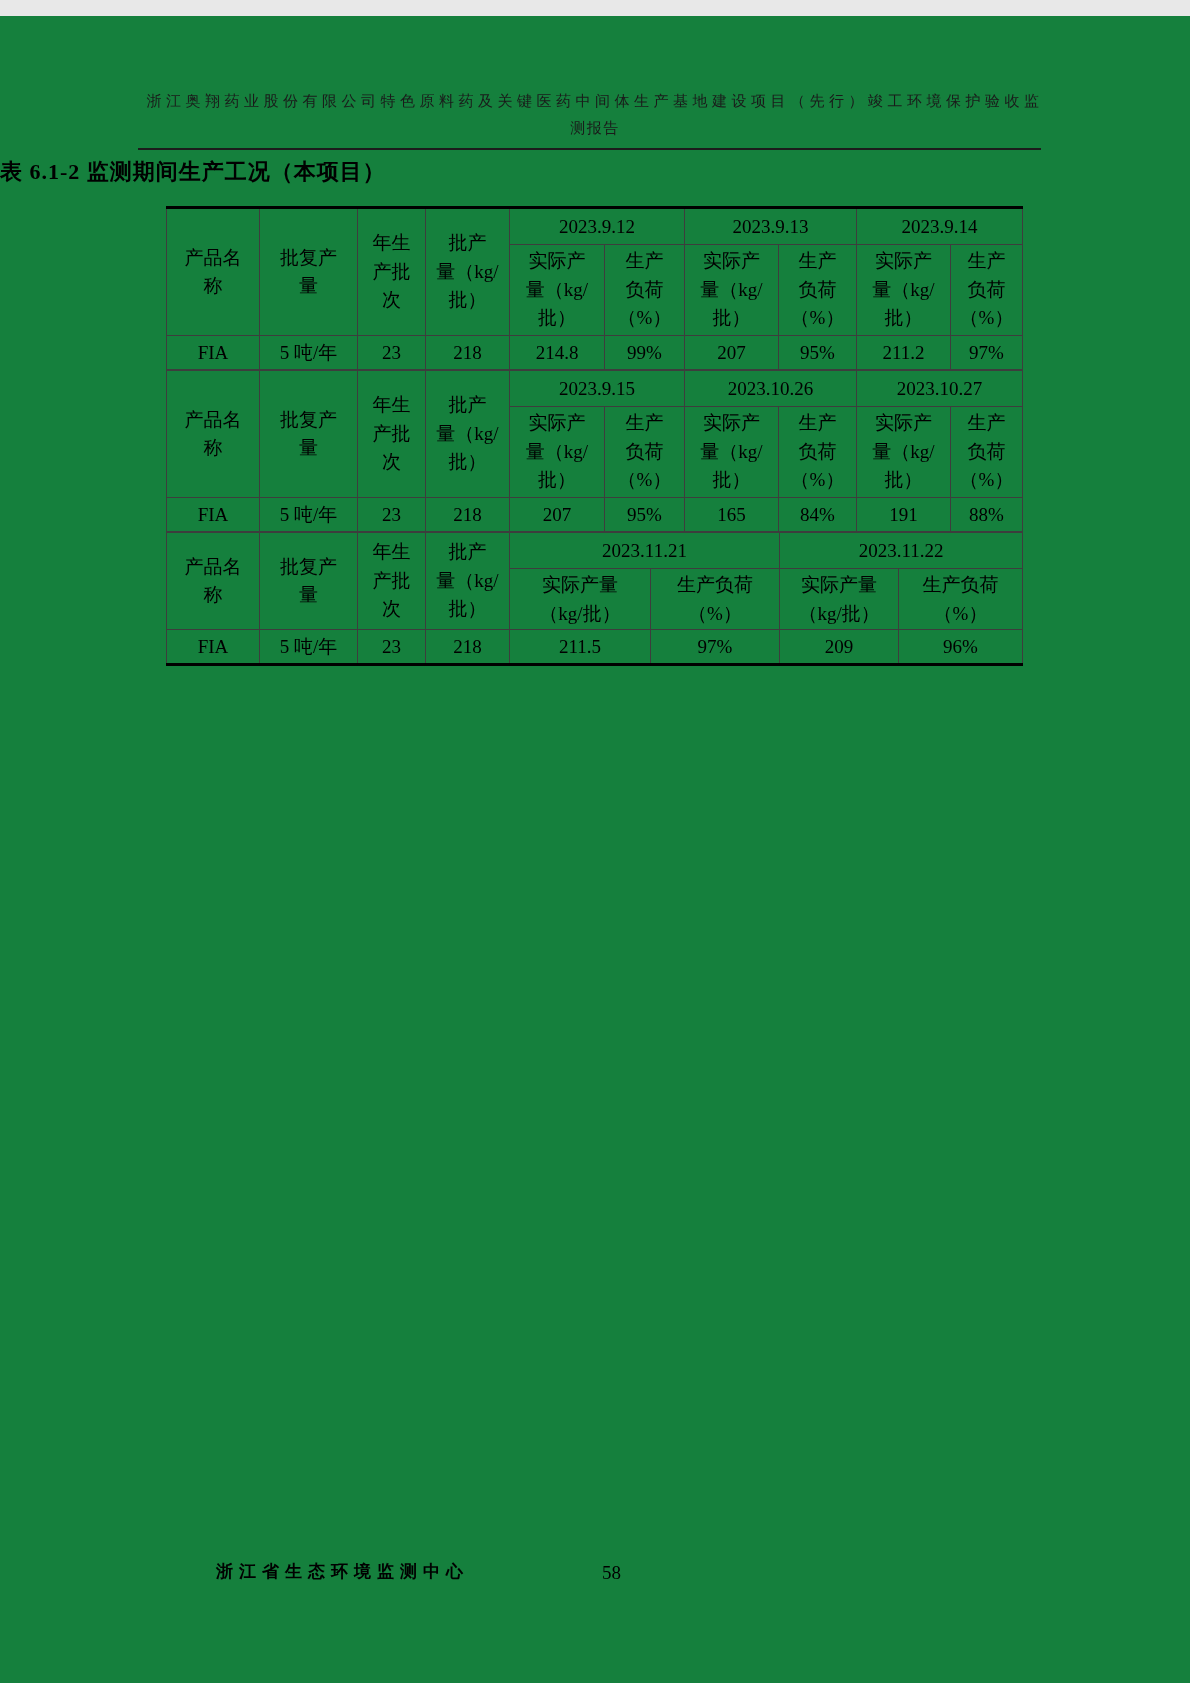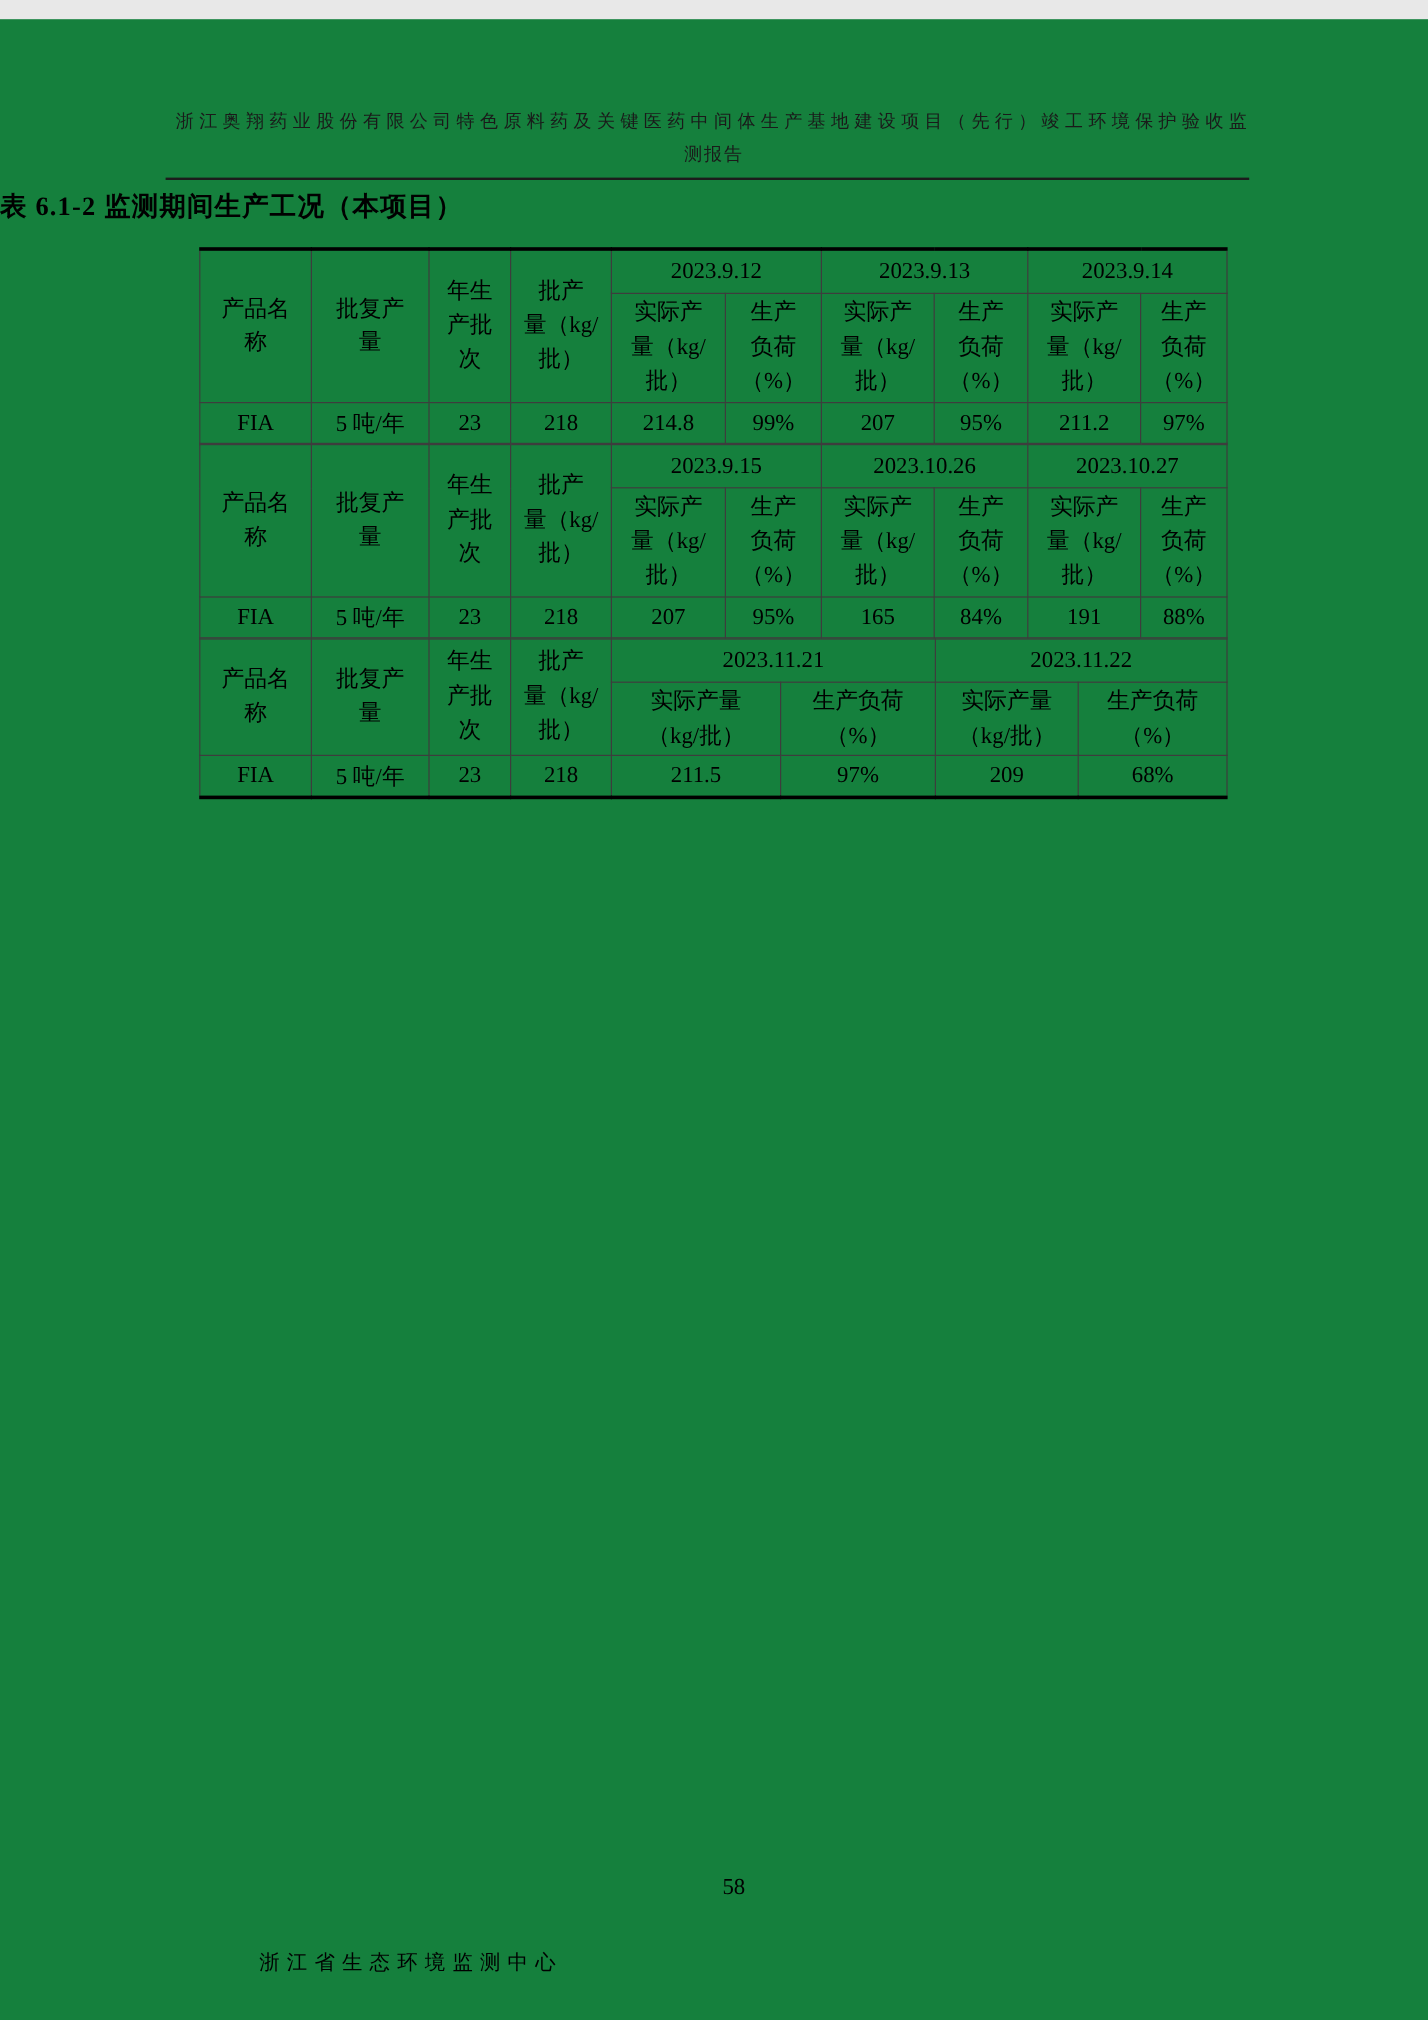--- a/index.html
+++ b/index.html
@@ -63,23 +63,24 @@
   .pre { white-space: pre-line; line-height: 1.5; }
   table.t1 { border-top: 3px solid #000; }
   table.t3 { border-bottom: 3px solid #000; }
   tr.date td    { height: 35px; }
   tr.sub td     { height: 90px; }
   tr.sub3 td    { height: 60px; line-height: 1.55; }
   tr.datarow td { height: 33px; }
   .footer-left {
     position: absolute;
     left: 216px;
-    top: 1608px;
+    top: 1544px;
     font-size: 17px;
     letter-spacing: 6px;
+    font-weight: bold;
   }
   .page-num {
     position: absolute;
     left: 602px;
     top: 1546px;
     font-size: 19px;
   }
 </style>
 </head>
 <body>
@@ -262,21 +263,21 @@
 （%）</td>
       </tr>
       <tr class="datarow">
         <td>FIA</td>
         <td>5 吨/年</td>
         <td>23</td>
         <td>218</td>
         <td>211.5</td>
         <td>97%</td>
         <td>209</td>
-        <td>68%</td>
+        <td>96%</td>
       </tr>
     </tbody>
       </table>
 
   </div>
 
   <div class="footer-left">浙江省生态环境监测中心</div>
   <div class="page-num">58</div>
 
 </div>

